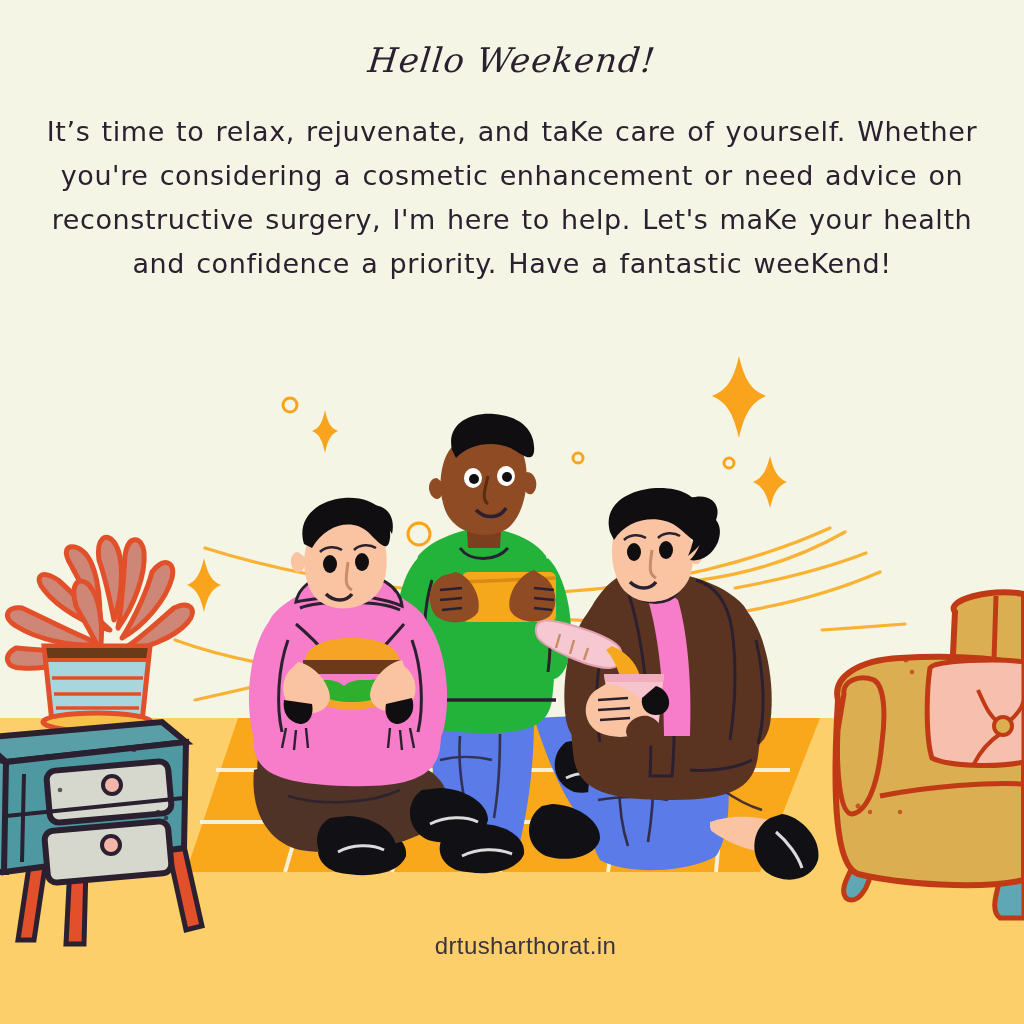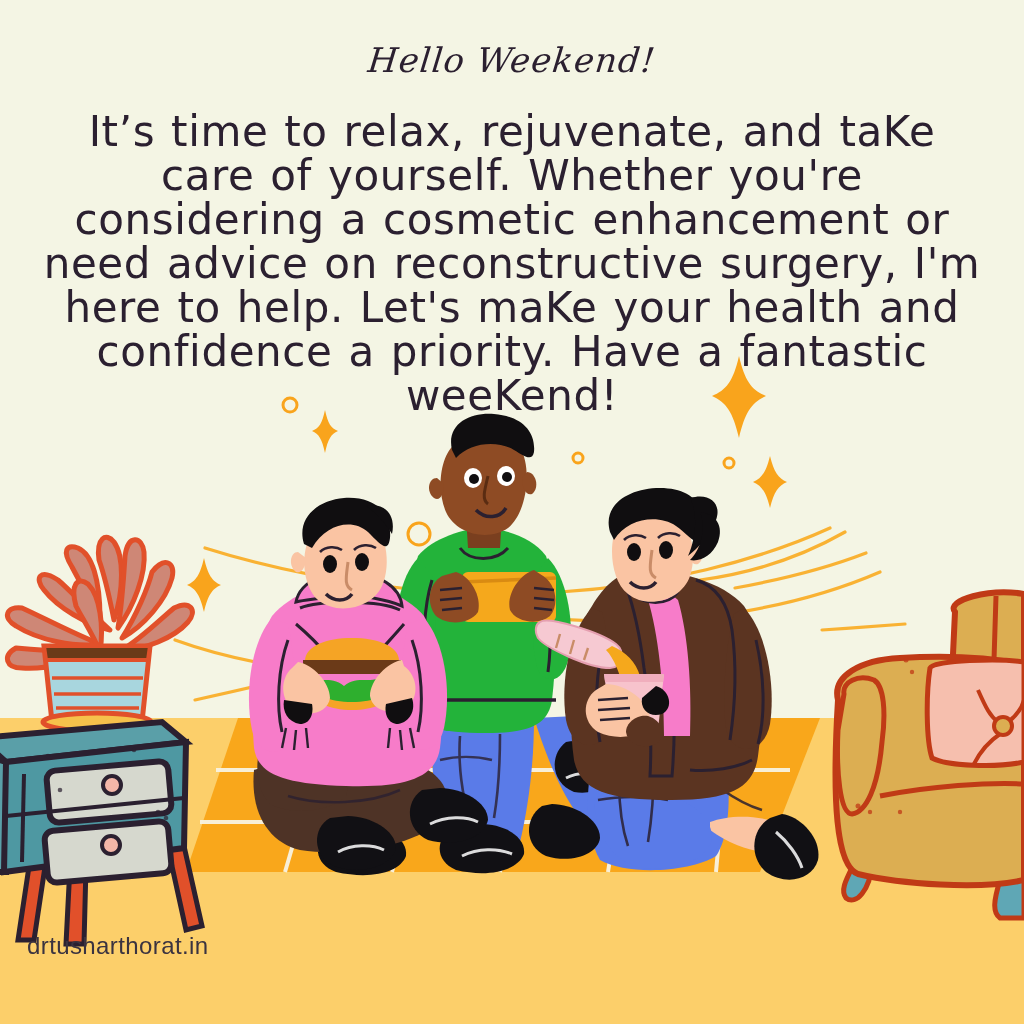--- a/index.html
+++ b/index.html
@@ -21,29 +21,29 @@
     font-size:34px;
     letter-spacing:1px;
     color:#2B2030;
     transform:skewX(-6deg);
     font-weight:400;
   }
   .body-copy{
     position:absolute;left:36px;right:36px;top:110px;
     text-align:center;
     font-family:"DejaVu Sans", sans-serif;
-    font-size:42px;
+    font-size:27px;
     line-height:44px;
     letter-spacing:0.6px;
     color:#2B2030;
     word-spacing:2px;
   }
   .site{
     position:absolute;left:0;right:0;top:932px;
-    text-align:left;
+    text-align:center;
     font-family:"Liberation Sans", sans-serif;
     font-size:24px;
     letter-spacing:0.4px;
     color:#3A3340;
     padding-left:27px;
   }
   .scene{position:absolute;inset:0;}
   svg.scene-svg{position:absolute;left:0;top:0;}
 </style>
 </head>

